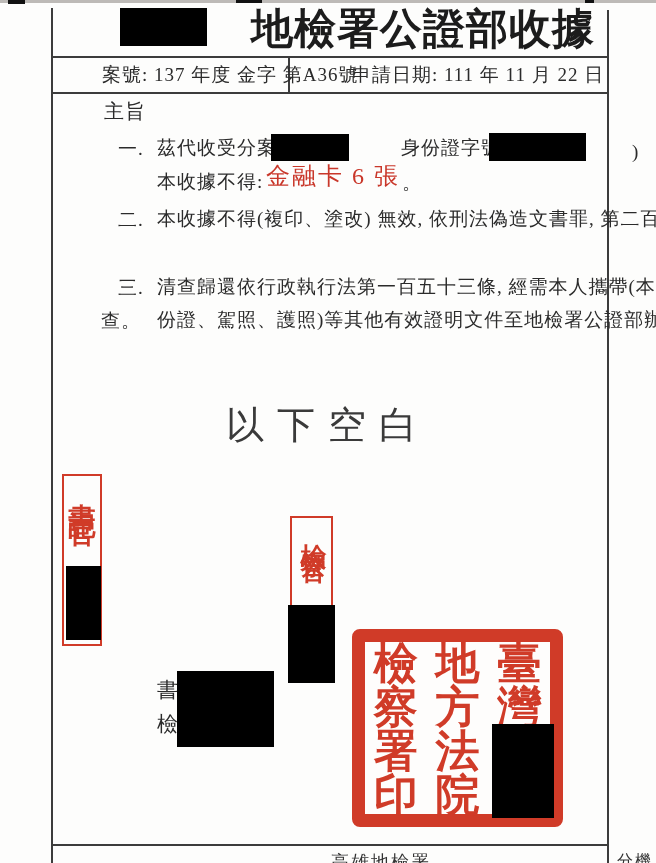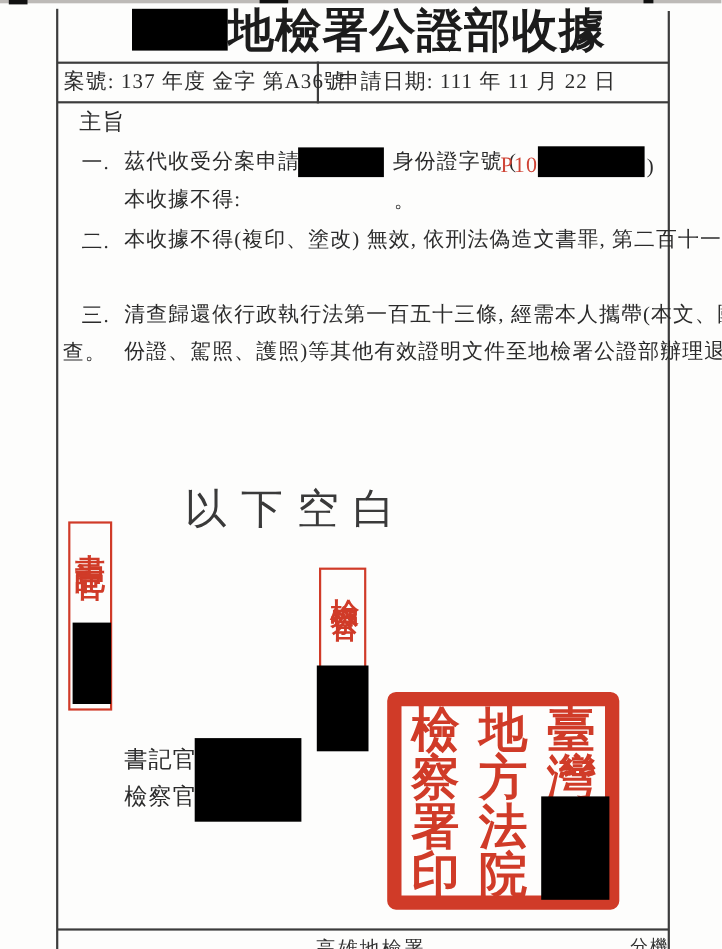--- a/index.html
+++ b/index.html
@@ -1,19 +1,19 @@
 <!DOCTYPE html>
 <html><head>
 <meta charset="utf-8">
 <style>
   html,body{margin:0;padding:0;}
   body{width:656px;height:863px;overflow:hidden;background:#ffffff;}
   .page{position:relative;width:656px;height:863px;background:#fdfdfc;overflow:hidden;
         font-family:"Liberation Serif","DejaVu Serif",serif;color:#2b2b2b;}
-  .abs{position:absolute;white-space:nowrap;line-height:1.15;}
+  .abs{position:absolute;white-space:nowrap;line-height:1.15;padding-left:44px;}
   .scan-strip{position:absolute;left:0;top:0;width:656px;height:3px;background:#bdbab7;}
   .scan-mark{position:absolute;background:#111;}
   .redaction{position:absolute;background:#000;}
   .hline{position:absolute;background:#3c3c3c;height:2px;}
   .vline{position:absolute;background:#3c3c3c;width:2px;}
   .title{font-size:42px;font-weight:bold;color:#1c1c1c;letter-spacing:1px;}
   .body-txt{font-size:19px;letter-spacing:1px;}
   .subject{font-size:20px;letter-spacing:1px;}
   .red-big{font-size:24px;color:#c9372a;letter-spacing:2px;}
   .id-red{font-size:20px;color:#cf4537;letter-spacing:1px;}
@@ -56,41 +56,42 @@
 
   <div class="abs body-txt" style="left:58px;top:64px;">
     <span>案號:</span>
     <span>137 年度 金字 第A36號</span>
   </div>
   <div class="abs body-txt" style="left:296px;top:64px;margin-left:12px;">
     <span>申請日期:</span>
     <span>111 年 11 月 22 日</span>
   </div>
 
-  <div class="abs subject" style="left:72px;top:100px;">主旨</div>
+  <div class="abs subject" style="left:60px;top:100px;">主旨</div>
 
   <div class="abs body-txt" style="left:74px;top:138px;">一.</div>
   <div class="abs body-txt" style="left:113px;top:137px;">茲代收受分案申請人:</div>
   <div class="redaction" style="left:271px;top:134px;width:78px;height:27px;"></div>
   <div class="abs body-txt" style="left:357px;top:137px;">身份證字號 (</div>
   <div class="abs id-red" style="left:455px;top:139px;">P100</div>
   <div class="redaction" style="left:489px;top:133px;width:97px;height:28px;"></div>
   <div class="abs body-txt" style="left:588px;top:141px;">)</div>
   <div class="abs body-txt" style="left:113px;top:171px;">本收據不得:</div>
+  <div class="abs red-big" style="left:222px;top:163px;">金融卡 6 張</div>
   <div class="abs body-txt" style="left:358px;top:172px;">。</div>
 
   <div class="abs body-txt" style="left:74px;top:209px;">二.</div>
   <div class="abs body-txt" style="left:113px;top:208px;">本收據不得(複印、塗改) 無效, 依刑法偽造文書罪, 第二百十一條處</div>
 
   <div class="abs body-txt" style="left:74px;top:277px;">三.</div>
   <div class="abs body-txt" style="left:113px;top:276px;">清查歸還依行政執行法第一百五十三條, 經需本人攜帶(本文、國民身</div>
   <div class="abs body-txt" style="left:57px;top:310px;">查。</div>
   <div class="abs body-txt" style="left:113px;top:309px;">份證、駕照、護照)等其他有效證明文件至地檢署公證部辦理退款。</div>
 
-  <div class="abs blank-below" style="left:168px;top:404px;margin-top:38px;">以下空白</div>
+  <div class="abs blank-below" style="left:182px;top:404px;">以下空白</div>
 
   <div class="v-stamp clerk">書記官</div>
   <div class="redaction" style="left:66px;top:566px;width:35px;height:74px;"></div>
 
   <div class="v-stamp pros">檢察官</div>
   <div class="redaction" style="left:288px;top:605px;width:47px;height:78px;"></div>
 
   <div class="seal">
     <div class="seal-col">
       <div class="seal-cell">檢</div>

